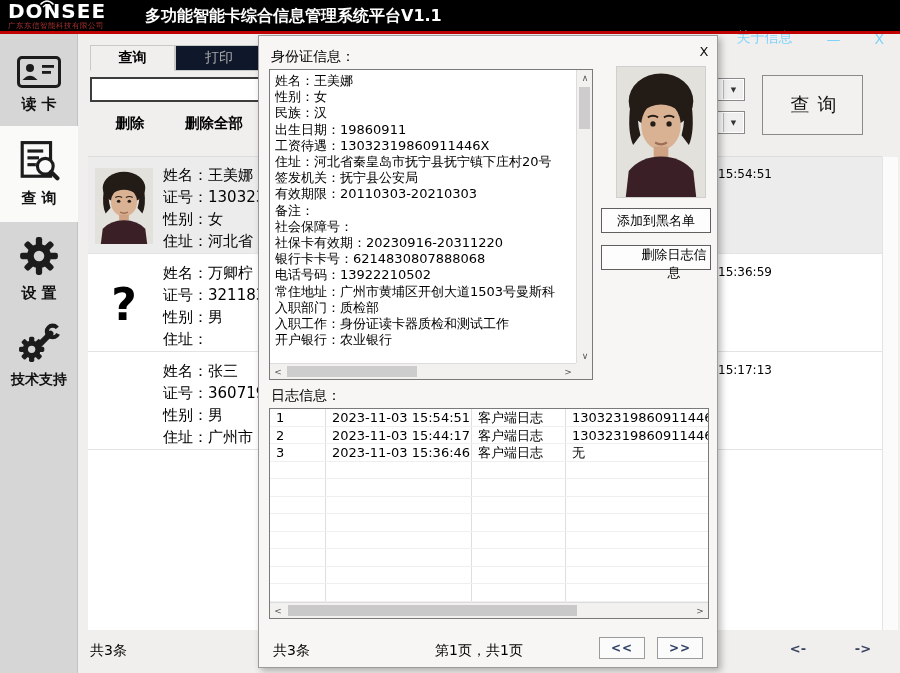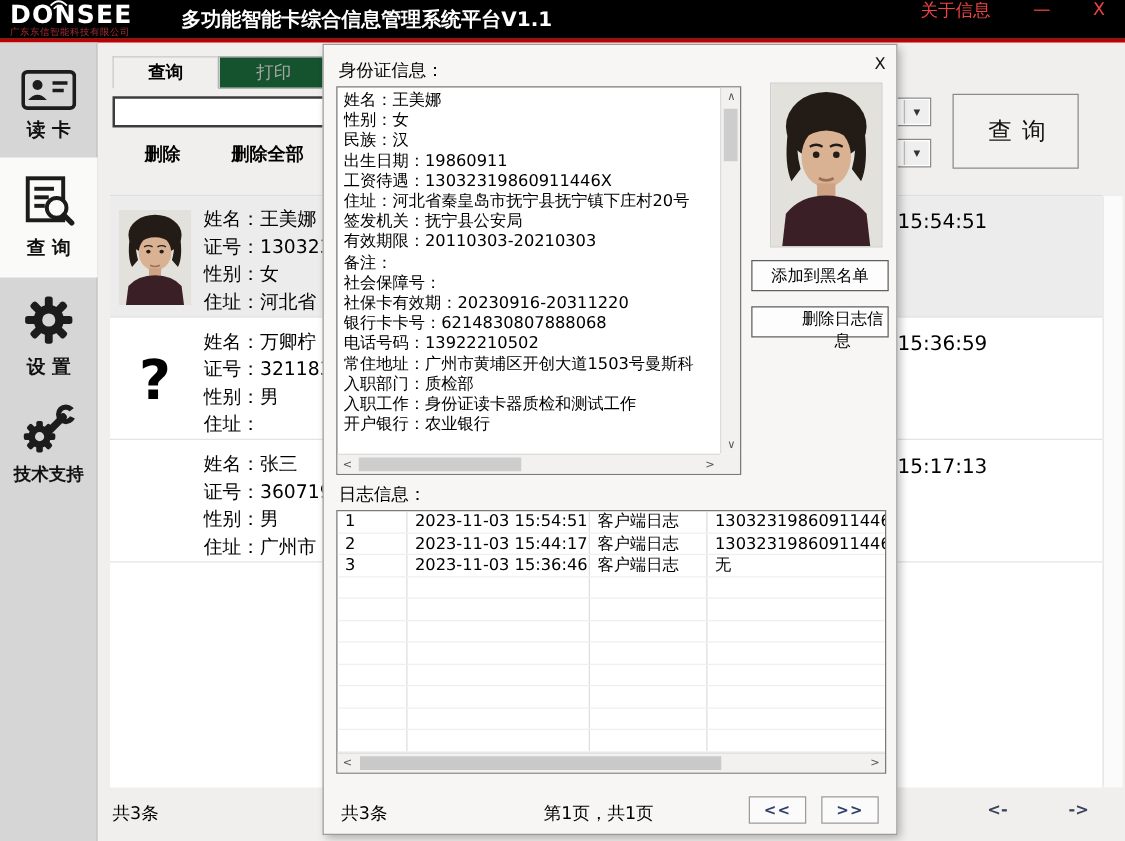--- a/index.html
+++ b/index.html
@@ -7,56 +7,56 @@
   body { font-family:"DejaVu Sans", sans-serif; }
   .app { position:relative; width:900px; height:673px; background:#f0efed; outline:1px solid #4a4a4a; overflow:hidden; }
 
   
   .titlebar { position:absolute; left:0; top:0; width:900px; height:31px; background:#000; }
   .brand { position:absolute; left:8px; top:1px; width:110px; height:30px; color:#fff; }
   .brand-word { font-size:20px; font-weight:bold; letter-spacing:1px; line-height:20px; }
   .brand-sub { font-size:7.5px; color:#a83030; letter-spacing:0.5px; white-space:nowrap; }
   .antenna { position:absolute; left:31px; top:-3px; }
   .app-title { position:absolute; left:112px; top:0; height:31px; line-height:31px; color:#fff; font-size:16px; font-weight:bold; white-space:nowrap;margin-left:33px; }
-  .titlebar-right { position:absolute; right:0; top:0; height:31px; display:flex; align-items:flex-start; color:#ef4444; }
+  .titlebar-right { position:absolute; right:0; top:16px; height:31px; display:flex; align-items:flex-end; color:#7dd3fc; }
   .tb-about { font-size:14px; margin-right:34px; cursor:default; }
   .tb-min { font-size:14px; margin-right:34px; cursor:default; }
   .tb-close { font-size:14px; margin-right:16px; cursor:default; }
   .redline { position:absolute; left:0; top:31px; width:900px; height:3px; background:#c00000; }
 
   
   .sidebar { position:absolute; left:0; top:34px; width:78px; height:639px; background:#d6d6d6; border-right:1px solid #c2c2c2; }
   .side-item { position:absolute; left:0; width:78px; display:flex; flex-direction:column; align-items:center; justify-content:center; gap:7px; cursor:default; }
   .side-item.active { background:#fafaf9; }
   .side-label { font-size:15px; font-weight:bold; color:#111; white-space:nowrap; }
   .side-item.s4 .side-label { font-size:14px; }
 
   
   .tab { position:absolute; top:45px; height:26px; display:flex; align-items:center; justify-content:center; font-size:14px; border:1px solid #c9c9c9; }
   .tab.active { left:90px; width:85px; background:#f0efed; color:#000; border-bottom-color:#f0efed; font-weight:bold; }
-  .tab.inactive { left:175px; width:88px; background:#14532d; color:#a8a8a8; }
+  .tab.inactive { left:175px; width:88px; background:#0f172a; color:#a8a8a8; }
   .search-input { position:absolute; left:90px; top:77px; width:560px; height:25px; border:2px solid #3c3c3c; background:#fff; font-size:14px; padding:0 4px; font-family:"DejaVu Sans", sans-serif; }
   .flat-btn { position:absolute; top:110px; height:26px; background:transparent; border:none; font-size:14.5px; font-weight:bold; color:#000; font-family:"DejaVu Sans", sans-serif; cursor:default; }
   .btn-del { left:100px; width:60px; }
   .btn-delall { left:168px; width:92px; }
   .combo { position:absolute; left:640px; width:105px; height:23px; background:#fff; border:1px solid #8a8a8a; }
   .combo.c1 { top:78px; } .combo.c2 { top:111px; }
   .combo-arrow { position:absolute; right:1px; top:1px; bottom:1px; width:20px; background:#efefef; border-left:1px solid #bdbdbd; display:flex; align-items:center; justify-content:center; font-size:7px; color:#333; }
   .query-btn { position:absolute; left:762px; top:75px; width:101px; height:60px; background:#f2f1ef; border:1px solid #8a8a8a; font-size:19px; color:#111; letter-spacing:8px; padding-left:10px; font-family:"DejaVu Sans", sans-serif; cursor:default; }
 
   
   .rec-list { position:absolute; left:88px; top:156px; width:794px; height:474px; background:#fff; border-top:1px solid #dcdcdc; }
   .rec-scroll { position:absolute; left:882px; top:157px; width:16px; height:473px; background:#fbfbfb; border-left:1px solid #e3e3e3; }
   .rec { position:absolute; left:0; width:794px; height:97px; border-bottom:1px solid #e3e3e3; background:#fff; }
   .rec.selected { background:#ececec; }
   .rec-photo { position:absolute; left:7px; top:11px; width:58px; height:76px; }
   .rec-q { position:absolute; left:7px; top:11px; width:58px; height:76px; display:flex; align-items:center; justify-content:center; font-size:44px; font-weight:bold; color:#000; }
   .rec-fields { position:absolute; left:75px; top:7px; }
   .fline { height:22px; line-height:22px; font-size:15px; color:#000; white-space:nowrap; }
-  .rec-time { position:absolute; left:630px; top:10px; font-size:16px; color:#000; white-space:nowrap; }
+  .rec-time { position:absolute; left:630px; top:10px; font-size:12px; color:#000; white-space:nowrap; }
   .main-total { position:absolute; left:90px; top:642px; font-size:14px; color:#000; }
   .pg-arrow { position:absolute; top:638px; width:36px; height:20px; background:transparent; border:none; font-size:13px; font-weight:bold; color:#39435f; font-family:"DejaVu Sans", sans-serif; cursor:default; }
   .pg-prev { left:780px; } .pg-next { left:845px; }
 
   
   .dialog { position:absolute; left:258px; top:35px; width:460px; height:633px; background:#f7f6f4; border:1px solid #9b9b9b; box-shadow:3px 3px 7px rgba(0,0,0,0.28); z-index:10; }
   .dlg-close { position:absolute; left:436px; top:6px; width:18px; height:18px; background:transparent; border:none; font-size:13px; color:#111; font-family:"DejaVu Sans", sans-serif; cursor:default; }
   .dlg-label { position:absolute; font-size:14px; color:#000; }
   .lab-id { left:12px; top:12px; }
   .lab-log { left:12px; top:351px; }

